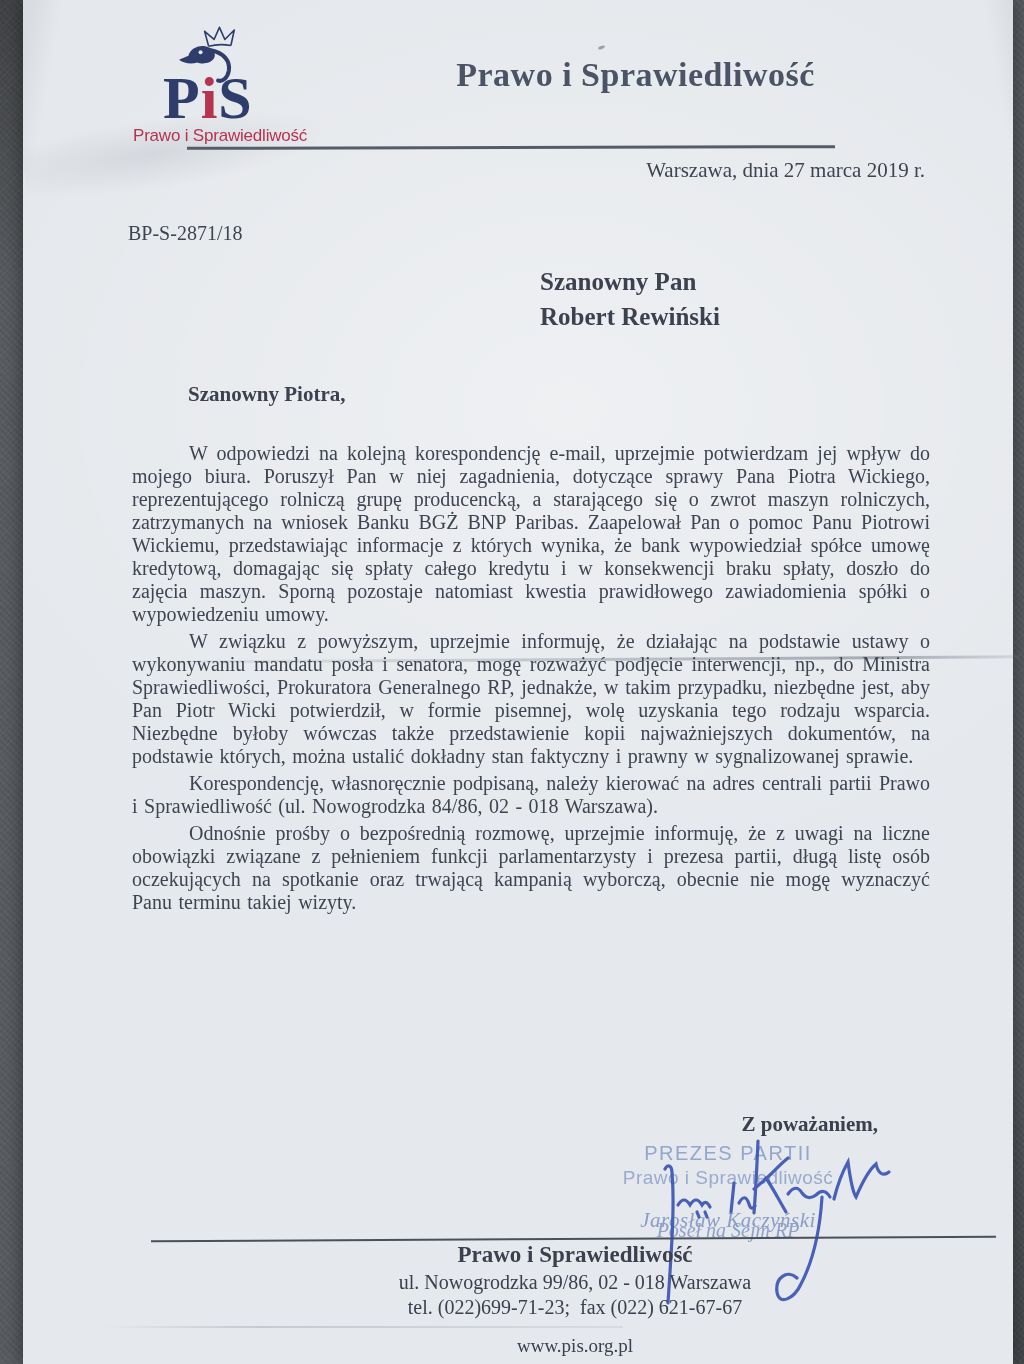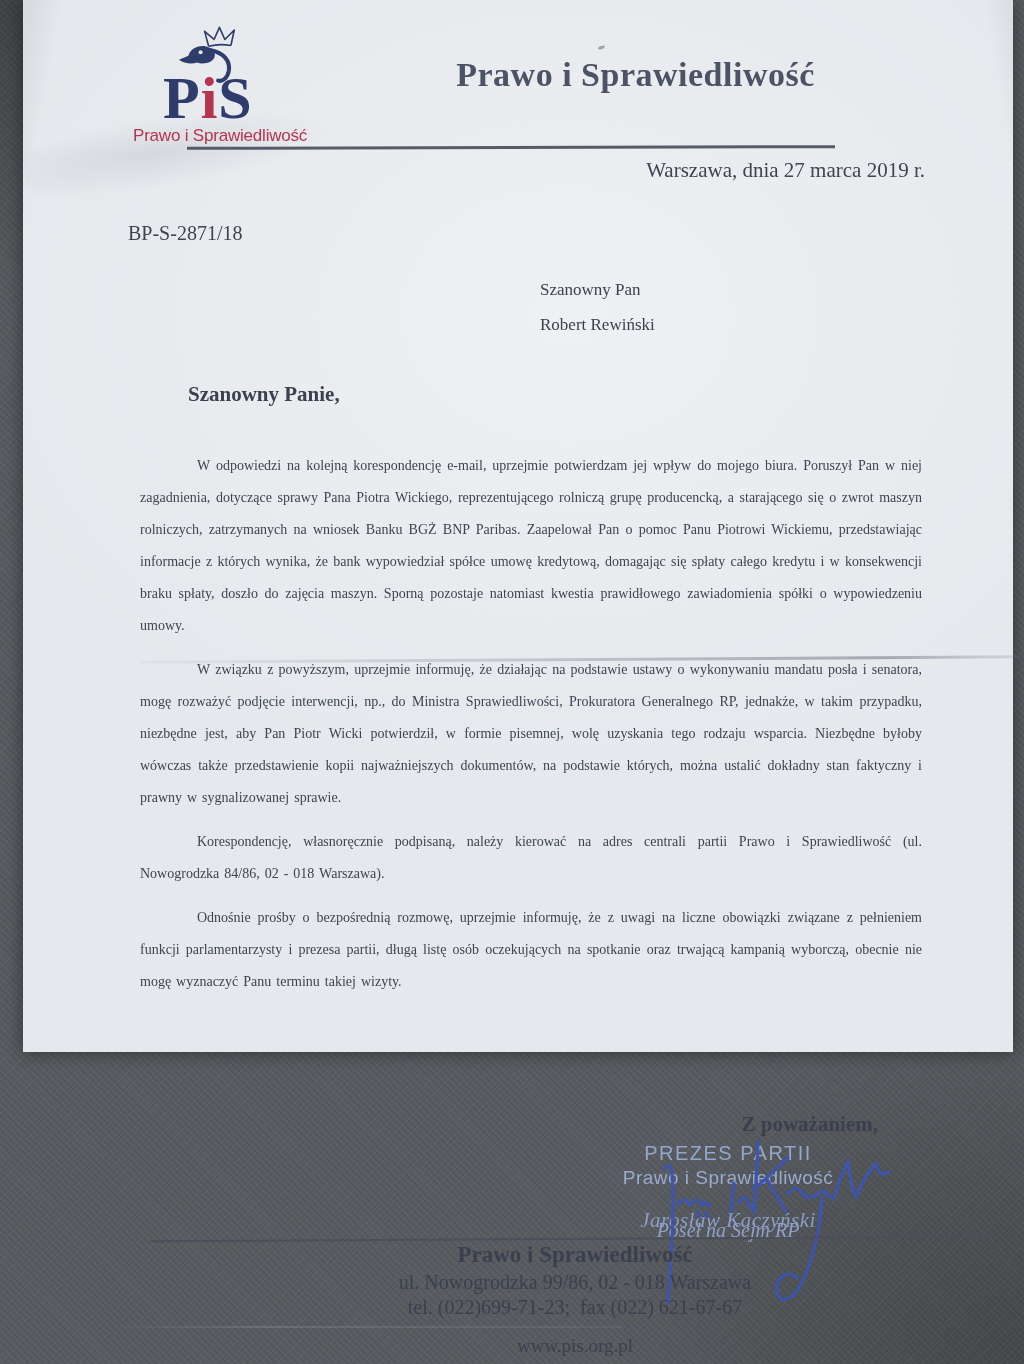--- a/index.html
+++ b/index.html
@@ -14,21 +14,21 @@
     position:relative;
   }
   .scan-noise{
     position:absolute;inset:0;
     background-image:
       repeating-linear-gradient(45deg, rgba(0,0,0,0.06) 0 2px, transparent 2px 5px),
       repeating-linear-gradient(-45deg, rgba(255,255,255,0.03) 0 1px, transparent 1px 4px);
     pointer-events:none;
   }
   .paper{
-    position:absolute; left:23px; top:0; width:990px; height:1052px;
+    position:absolute; left:23px; top:0; width:990px; height:1364px;
     background:
       linear-gradient(100deg, rgba(160,166,176,0.18) 0 10px, transparent 40px),
       linear-gradient(260deg, rgba(160,166,176,0.15) 0 6px, transparent 30px),
       radial-gradient(ellipse 900px 700px at 55% 30%, rgba(255,255,255,0.35), transparent 70%),
       #e5e8ec;
     box-shadow:0 0 18px rgba(0,0,0,0.45);
   }
   .crease-mid{
     position:absolute; left:117px; top:658px; width:880px; height:3px;
     background:linear-gradient(90deg, rgba(120,126,138,0.05), rgba(110,116,130,0.40) 60%, rgba(110,116,130,0.55) 85%, rgba(110,116,130,0.15));
@@ -75,35 +75,35 @@
   }
   .date-line{
     position:absolute; right:88px; top:158px;
     font-size:21px; color:#3e4450; white-space:nowrap;
   }
   .ref-number{
     position:absolute; left:105px; top:222px;
     font-size:20px; color:#3e4450;
   }
   .recipient{
-    position:absolute; left:517px; top:272px;
-    font-weight:normal; font-size:17px; color:#3b414e; line-height:35px;
+    position:absolute; left:517px; top:264px;
+    font-weight:bold; font-size:25px; color:#3b414e; line-height:35px;
   }
   .greeting{
     position:absolute; left:165px; top:382px;
     font-weight:bold; font-size:21px; color:#3b414e;
   }
 
   
   .body-text{
     position:absolute; left:105px; top:438px; width:806px;
   }
   .body-text p{
-    margin:12px; text-align:justify; text-indent:57px;
-    font-size:14px; line-height:32px; color:#3e4450;
+    margin:4px; text-align:justify; text-indent:57px;
+    font-size:20px; line-height:23px; color:#3e4450;
     word-spacing:1.5px;
   }
 
   
   .closing{
     position:absolute; left:555px; top:1112px; width:300px; text-align:center;
   }
   .valediction{font-weight:bold; font-size:21px; color:#3a404d; margin-bottom:5px;text-align:right;}
   .stamp-line1{
     font-family:"Liberation Sans", sans-serif; font-size:20px; color:#94a6cb;
@@ -168,21 +168,21 @@
   <div class="header-rule"></div>
 
   <div class="date-line">Warszawa, dnia 27 marca 2019 r.</div>
   <div class="ref-number">BP-S-2871/18</div>
 
   <div class="recipient">
     <div>Szanowny Pan</div>
     <div>Robert Rewiński</div>
   </div>
 
-  <div class="greeting">Szanowny Panie,</div>
+  <div class="greeting">Szanowny Piotra,</div>
 
   <div class="body-text">
     <p>W odpowiedzi na kolejną korespondencję e-mail, uprzejmie potwierdzam jej wpływ do mojego biura. Poruszył Pan w niej zagadnienia, dotyczące sprawy Pana Piotra Wickiego, reprezentującego rolniczą grupę producencką, a starającego się o zwrot maszyn rolniczych, zatrzymanych na wniosek Banku BGŻ BNP Paribas. Zaapelował Pan o pomoc Panu Piotrowi Wickiemu, przedstawiając informacje z których wynika, że bank wypowiedział spółce umowę kredytową, domagając się spłaty całego kredytu i w konsekwencji braku spłaty, doszło do zajęcia maszyn. Sporną pozostaje natomiast kwestia prawidłowego zawiadomienia spółki o wypowiedzeniu umowy.</p>
     <p>W związku z powyższym, uprzejmie informuję, że działając na podstawie ustawy o wykonywaniu mandatu posła i senatora, mogę rozważyć podjęcie interwencji, np., do Ministra Sprawiedliwości, Prokuratora Generalnego RP, jednakże, w takim przypadku, niezbędne jest, aby Pan Piotr Wicki potwierdził, w formie pisemnej, wolę uzyskania tego rodzaju wsparcia. Niezbędne byłoby wówczas także przedstawienie kopii najważniejszych dokumentów, na podstawie których, można ustalić dokładny stan faktyczny i prawny w sygnalizowanej sprawie.</p>
     <p>Korespondencję, własnoręcznie podpisaną, należy kierować na adres centrali partii Prawo i Sprawiedliwość (ul. Nowogrodzka 84/86, 02 - 018 Warszawa).</p>
     <p>Odnośnie prośby o bezpośrednią rozmowę, uprzejmie informuję, że z uwagi na liczne obowiązki związane z pełnieniem funkcji parlamentarzysty i prezesa partii, długą listę osób oczekujących na spotkanie oraz trwającą kampanią wyborczą, obecnie nie mogę wyznaczyć Panu terminu takiej wizyty.</p>
   </div>
 
   <div class="closing">
     <div class="valediction">Z poważaniem,</div>

